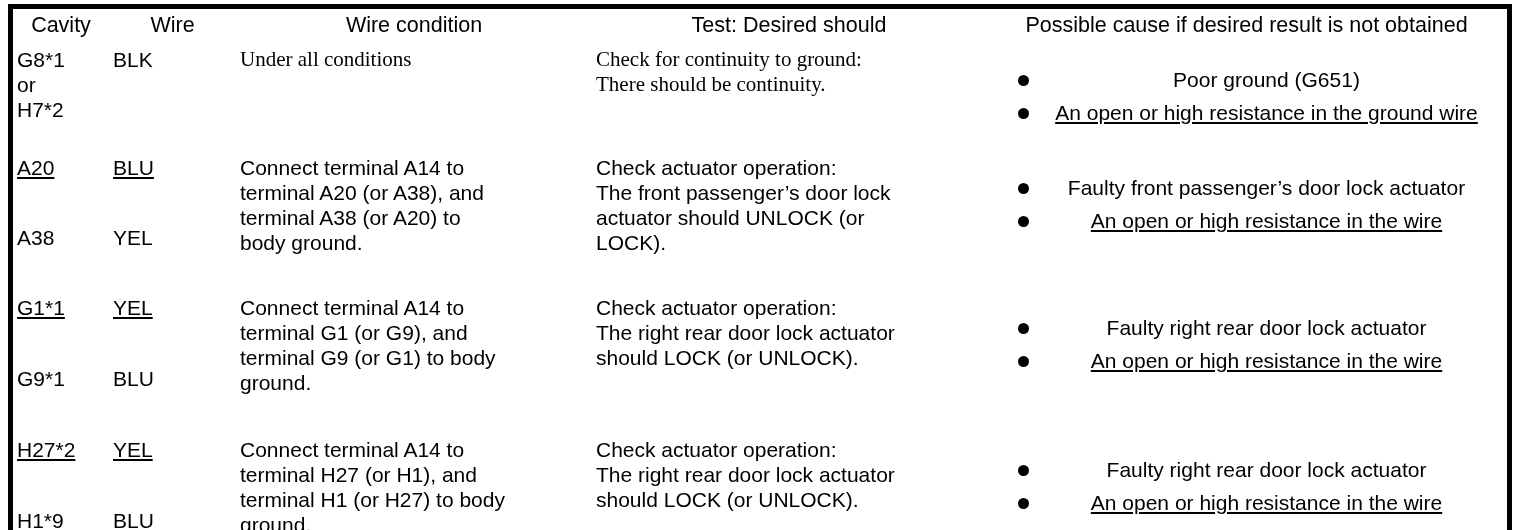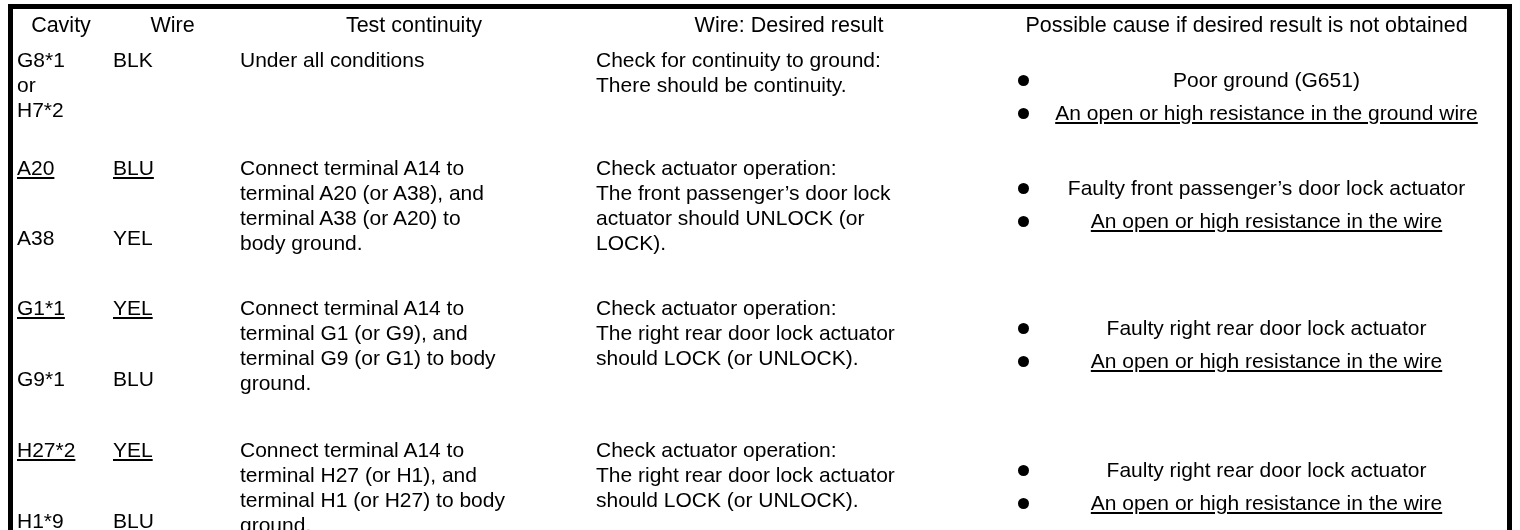--- a/index.html
+++ b/index.html
@@ -54,21 +54,21 @@
   .hdr th {
     text-align: center;
     padding: 6px 4px 8px 4px;
     font-size: 21.5px;
     white-space: nowrap;
     border-bottom: 4px solid #000;
   }
 
   
   .grp-top > td, .grp-top > th { border-top: 3px solid #000; }
-  .cell-mid { vertical-align: middle; }
+  .cell-mid { vertical-align: middle; font-family: Liberation Serif, serif; }
 
   .cavity-cell, .wire-cell {
     text-align: left;
     vertical-align: middle;
     padding: 4px 2px;
     white-space: pre-line;
   }
 
   
   .subdiv { border-bottom: 2px solid #000; text-decoration: underline; }
@@ -112,22 +112,22 @@
       <col class="c-cavity">
         <col class="c-wire">
         <col class="c-cond">
         <col class="c-test">
         <col class="c-cause">
     </colgroup>
     <thead>
       <tr class="hdr">
         <th class="vr-r">Cavity</th>
         <th class="vr-r">Wire</th>
-        <th class="vr-r">Test continuity</th>
-        <th class="vr-r">Wire: Desired result</th>
+        <th class="vr-r">Wire condition</th>
+        <th class="vr-r">Test: Desired should</th>
         <th>Possible cause if desired result is not obtained</th>
       </tr>
     </thead>
     <tbody>
 
       <tr>
         <td class="vr-r cavity-cell" style="height:100px">G8*1
 or
 H7*2</td>
         <td class="vr-r wire-cell">BLK</td>

